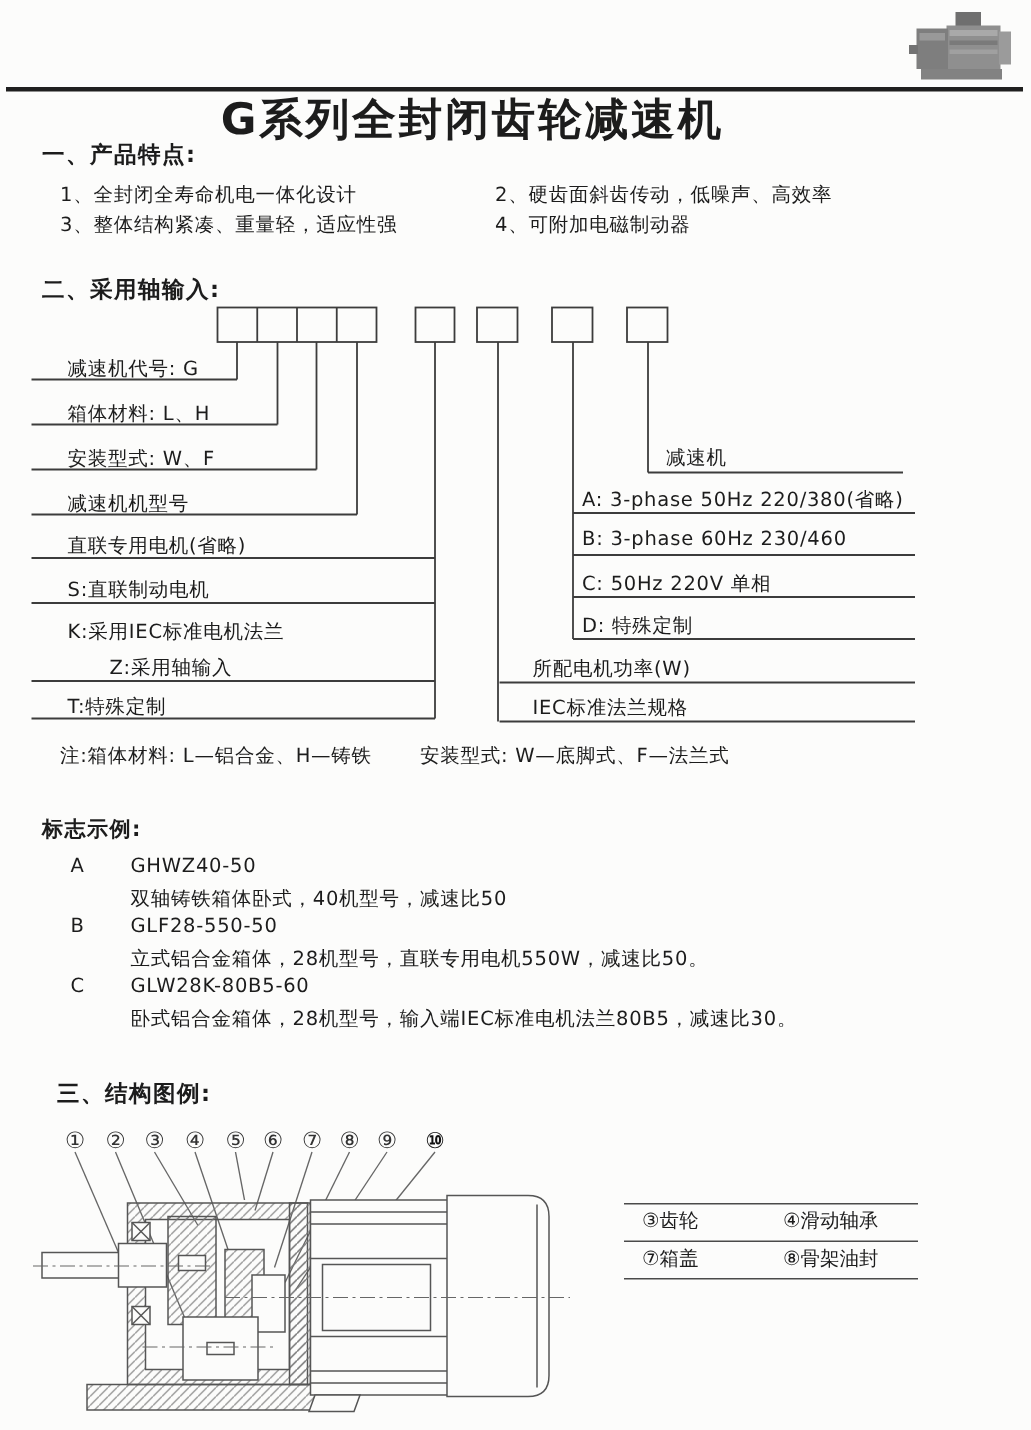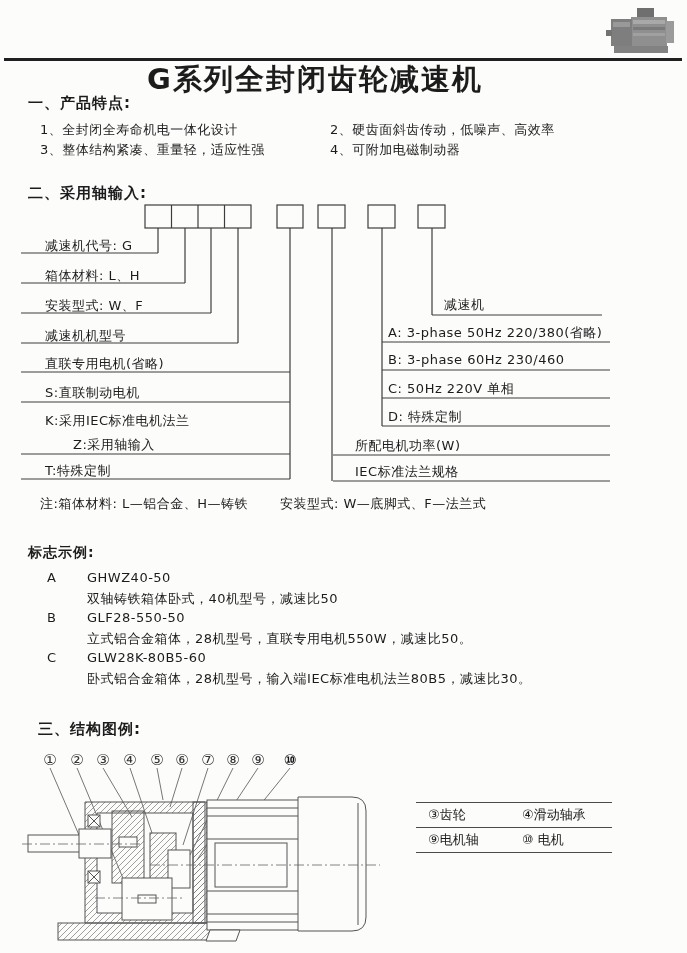--- a/index.html
+++ b/index.html
@@ -209,16 +209,16 @@
     <line x1="150" y1="120" x2="380" y2="120"></line>
   </g>
 </svg>
 
 <div class="legend">
   <div class="legend-row">
     <span class="lcell">③齿轮</span>
     <span class="rcell">④滑动轴承</span>
   </div>
   <div class="legend-row">
-    <span class="lcell">⑨电机轴</span>
-    <span class="rcell">⑩ 电机</span>
+    <span class="lcell">⑦箱盖</span>
+    <span class="rcell">⑧骨架油封</span>
   </div>
 </div>
 
 </body></html>

